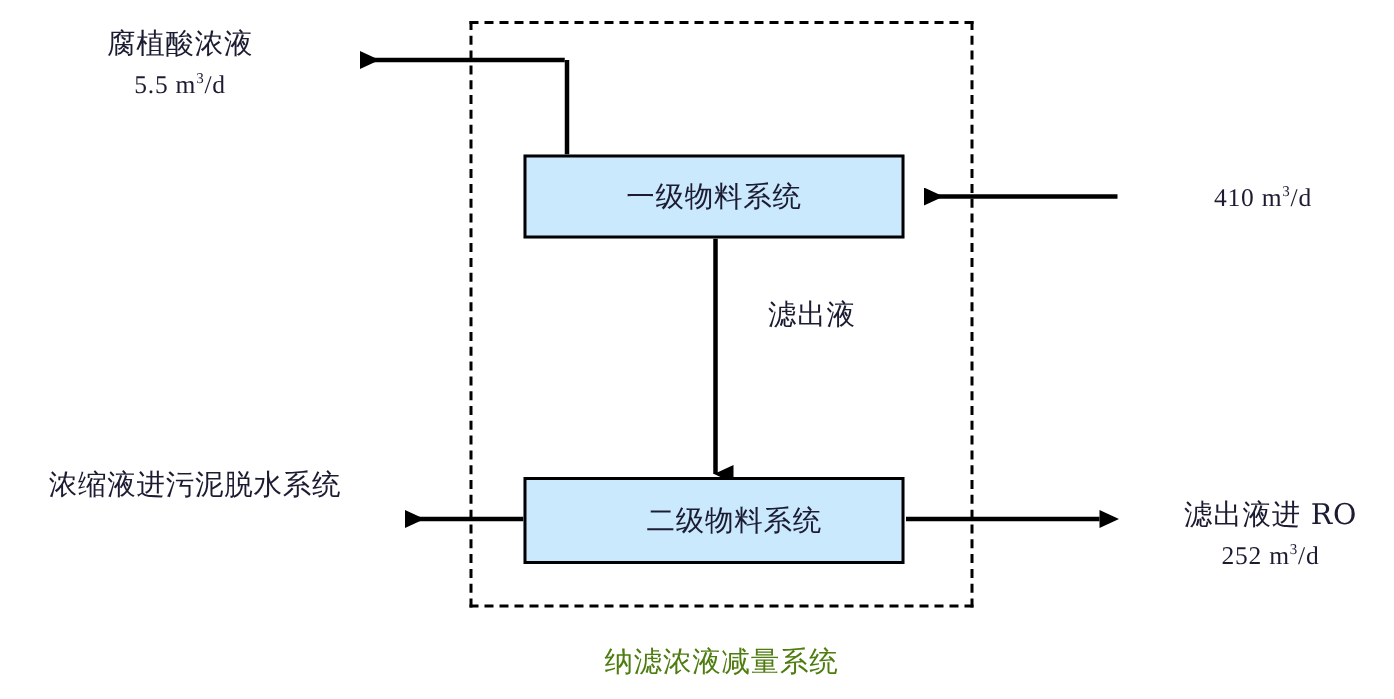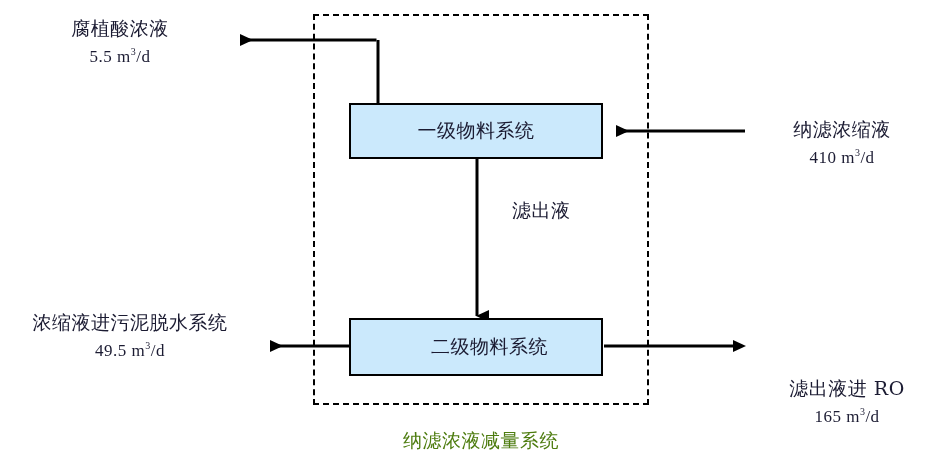--- a/index.html
+++ b/index.html
@@ -127,37 +127,33 @@
   <div class="boxlabel cn" style="left:349px; top:318px; width:281px; height:58px;">二级物料系统</div>
 
   <div class="stack" style="left:20px; top:16px; width:200px;">
     <span class="line1 cn">腐植酸浓液</span>
     <span class="line2 num">
       <span>5.5</span>&nbsp;<span>m</span><sup>3</sup><span>/d</span>
     </span>
   </div>
 
   <div class="stack" style="left:762px; top:117px; width:160px;">
-    <span class="line1 cn">纳滤浓缩液</span>
     <span class="line2 num">
       <span>410</span>&nbsp;<span>m</span><sup>3</sup><span>/d</span>
     </span>
   </div>
 
   <div class="lbl cn" style="left:500px; top:198px;">滤出液</div>
 
   <div class="stack" style="left:6px; top:310px; width:248px;">
     <span class="line1 cn">浓缩液进污泥脱水系统</span>
-    <span class="line2 num">
-      <span>49.5</span>&nbsp;<span>m</span><sup>3</sup><span>/d</span>
-    </span>
   </div>
 
-  <div class="stack" style="left:772px; top:330px; width:150px;margin-top:46px;">
+  <div class="stack" style="left:772px; top:330px; width:150px;">
     <span class="line1 cn">滤出液进 RO</span>
     <span class="line2 num">
-      <span>165</span>&nbsp;<span>m</span><sup>3</sup><span>/d</span>
+      <span>252</span>&nbsp;<span>m</span><sup>3</sup><span>/d</span>
     </span>
   </div>
 
   <div class="caption cn" style="left:313px; top:428px; width:336px;">纳滤浓液减量系统</div>
 
 </div>
 
 </body></html>

